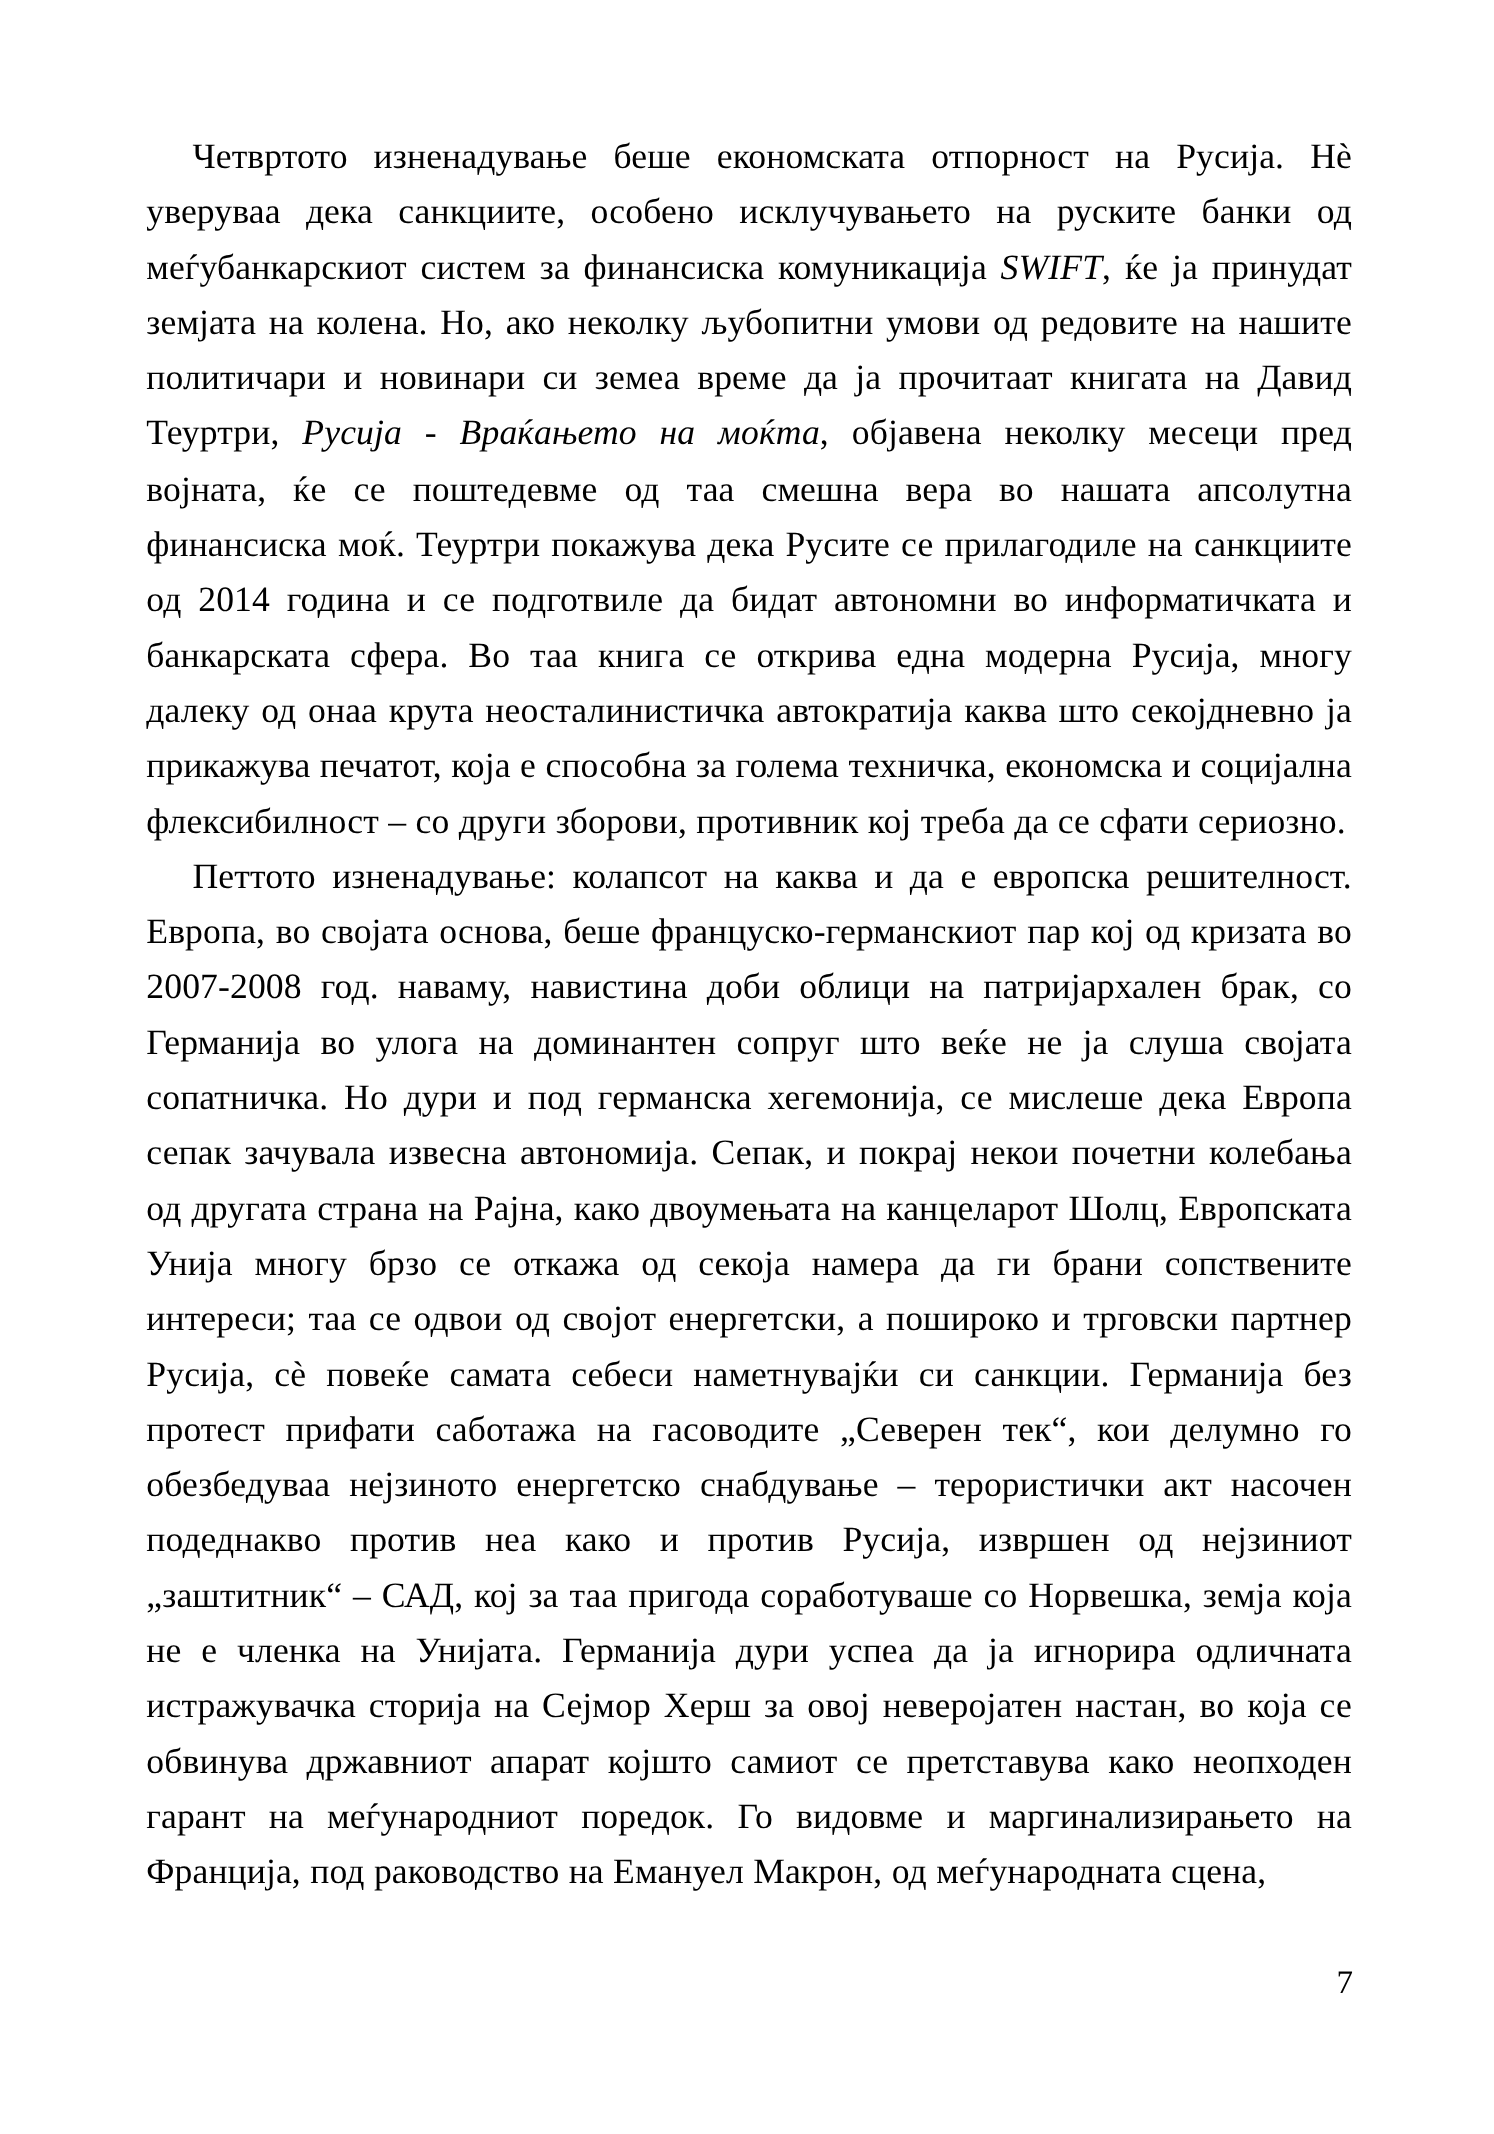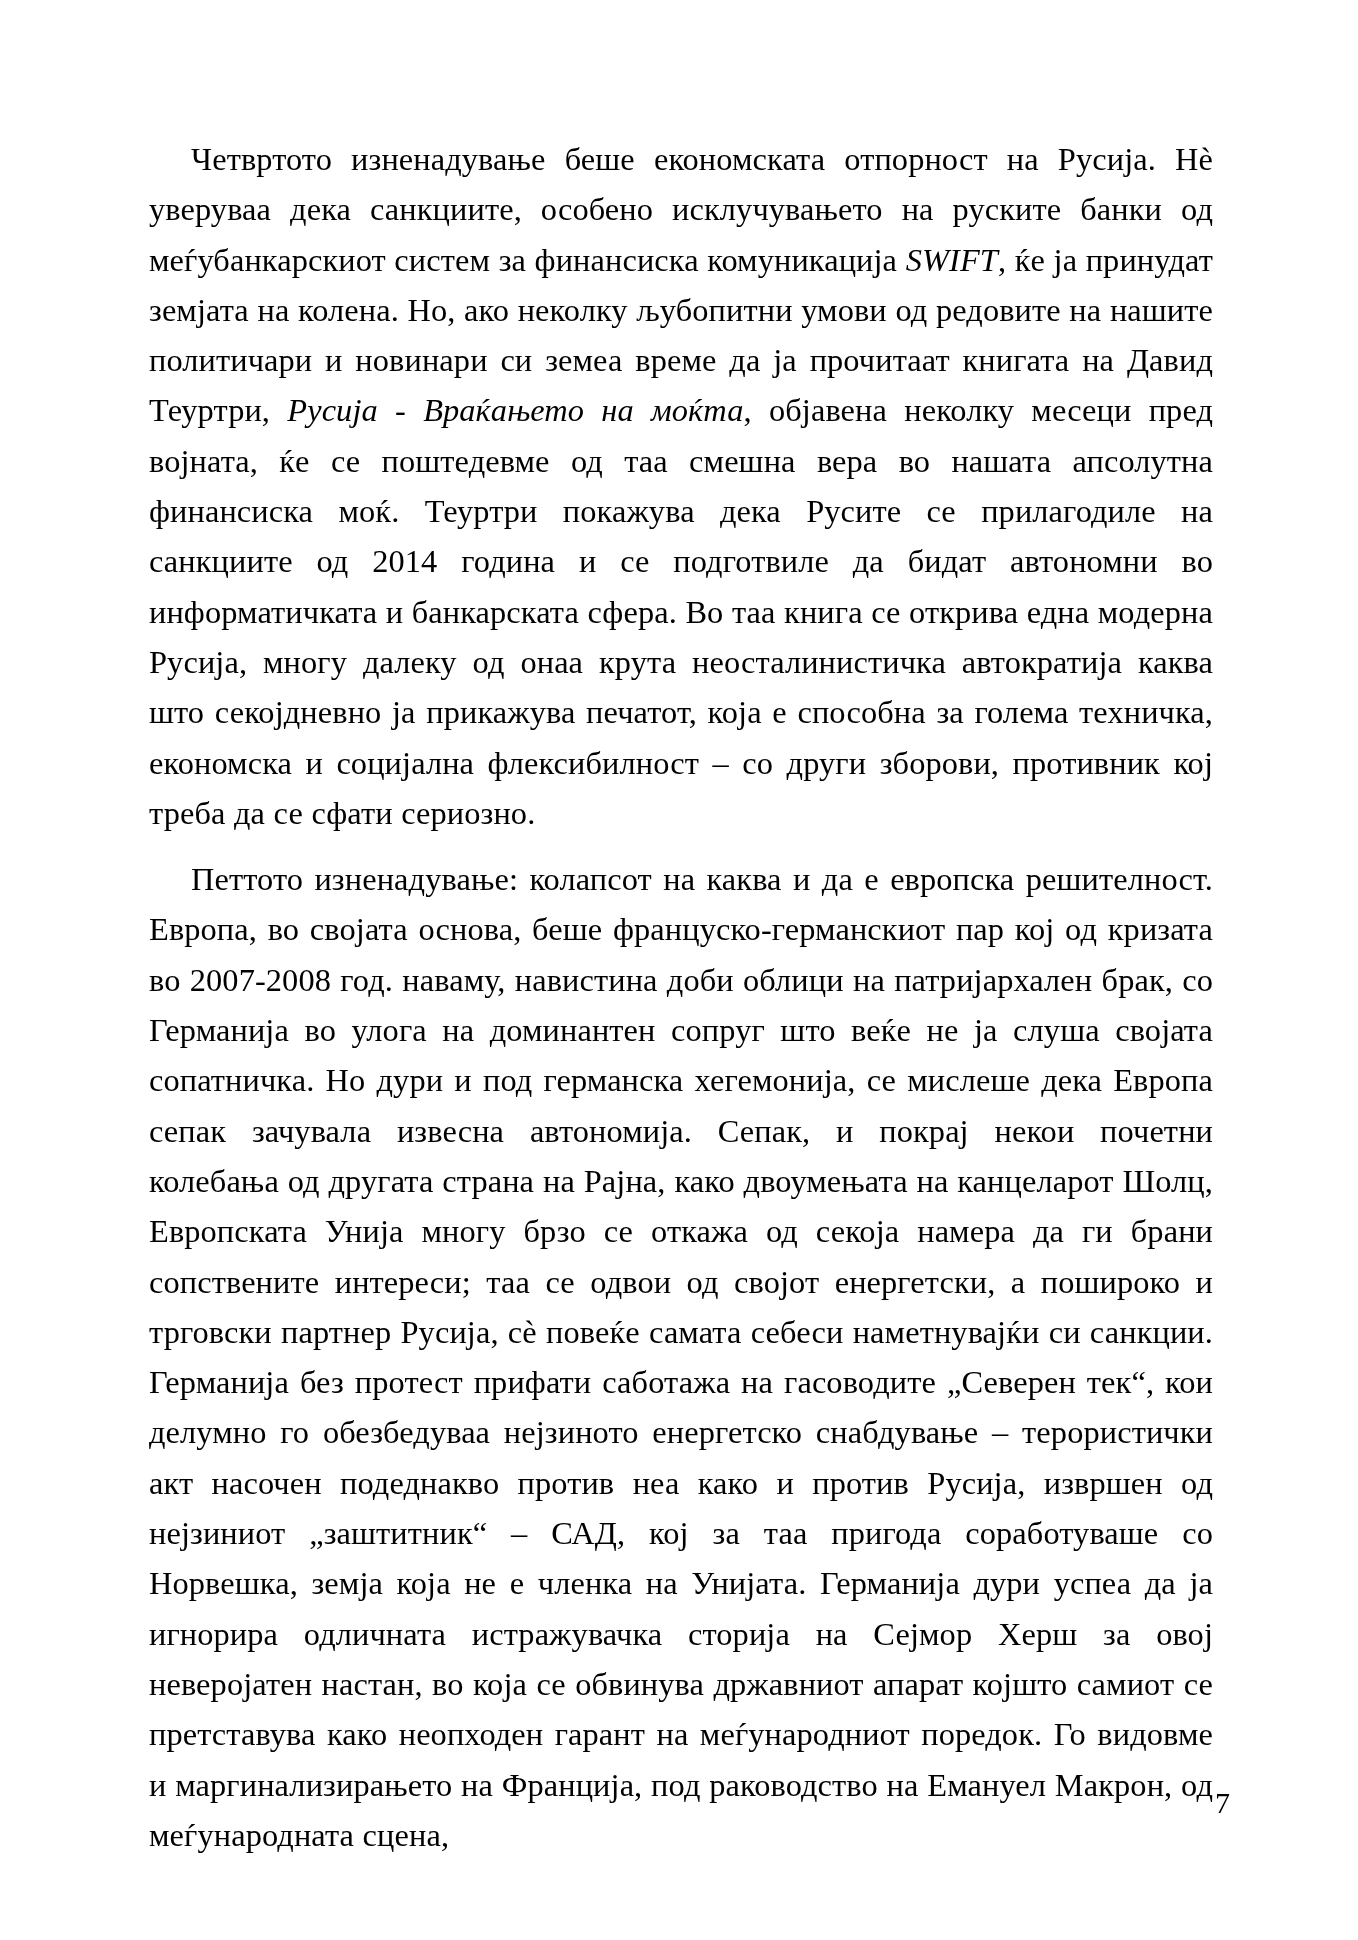--- a/index.html
+++ b/index.html
@@ -26,21 +26,21 @@
     width: 1096px;
     text-align: justify;
     text-justify: inter-word;
     font-size: 32.4px;
     line-height: 50.3px;
     letter-spacing: 0.1px;
     word-spacing: 0.3px;
     hyphens: none;
   }
   .para {
-    margin: 16px;
+    margin: 0;
     text-indent: 42px;
     text-align: justify;
   }
   .para:last-of-type {
     
   }
   .para em, .para .ital {
     font-style: italic;
   }
   .page-number {

